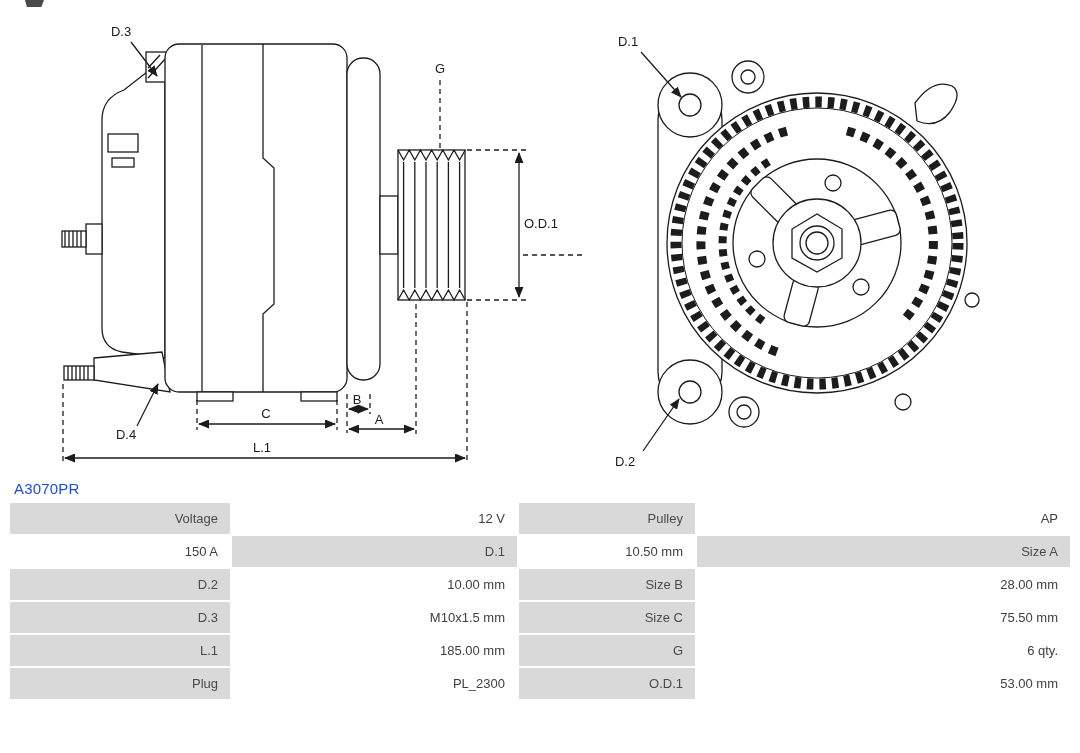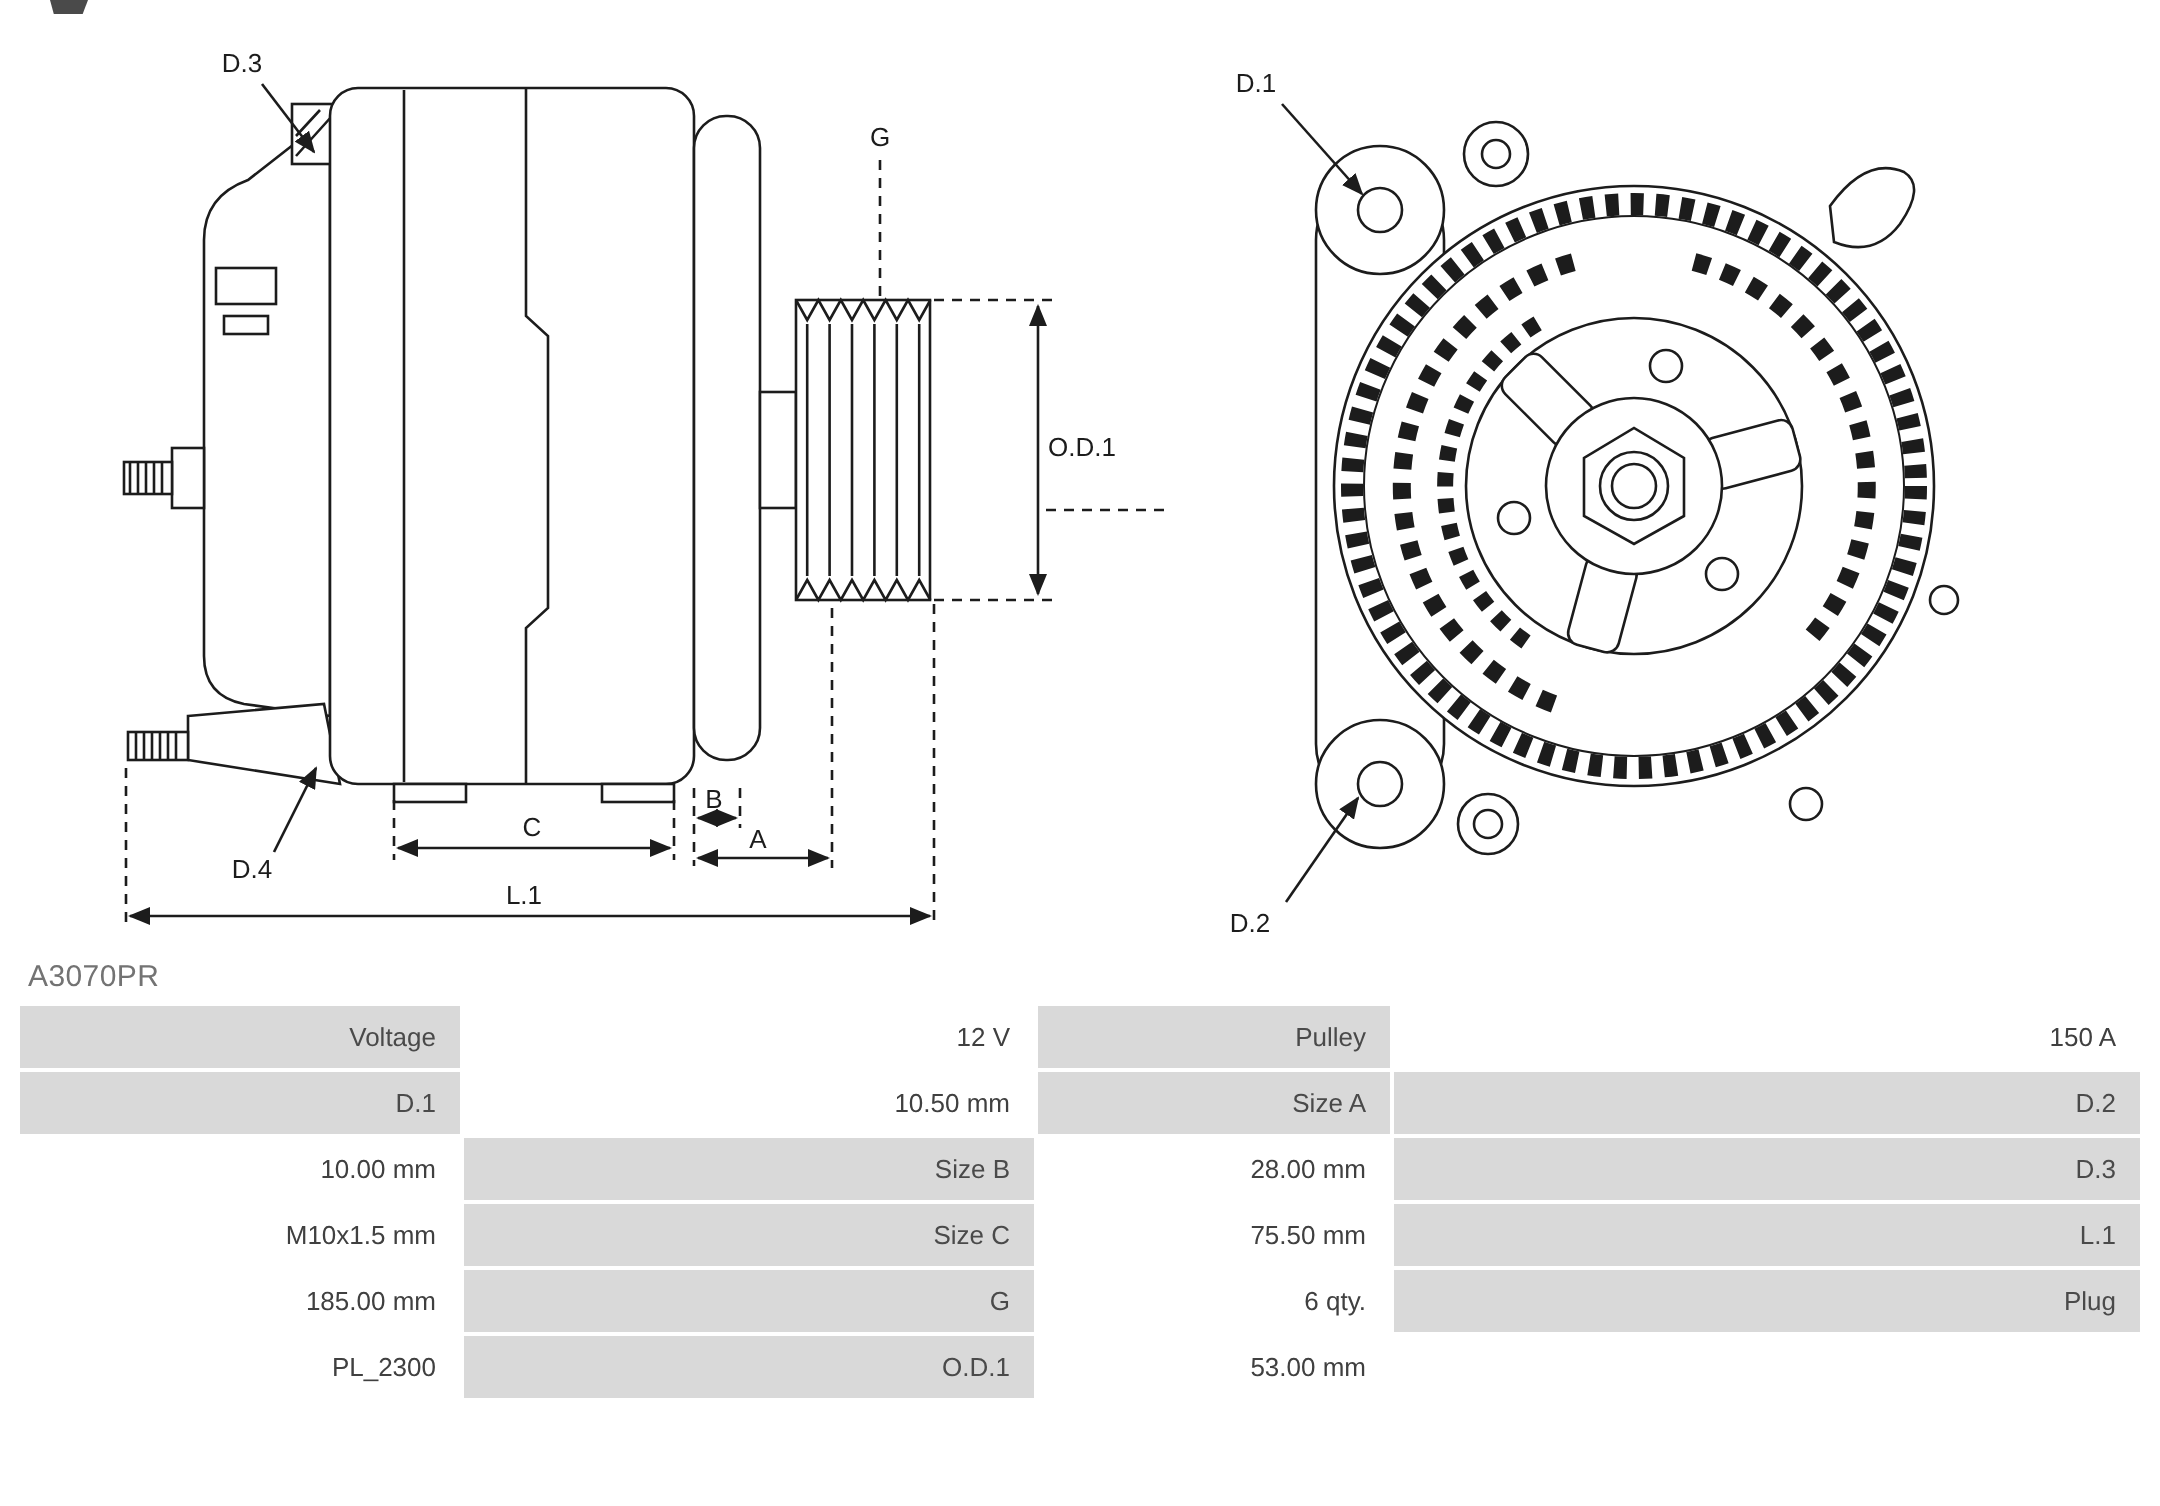--- a/index.html
+++ b/index.html
@@ -8,21 +8,21 @@
     font-family:"Liberation Sans", sans-serif;color:#333;
     position:relative;
   }
   .corner-fragment{
     position:absolute;left:25px;top:0;width:19px;height:7px;
     background:#4a4a4a;clip-path:polygon(0 0,100% 0,86% 100%,10% 100%);
   }
   .diagram-wrap{width:1080px;height:476px;position:relative;}
   svg text{font-family:"Liberation Sans", sans-serif;font-size:13px;fill:#1c1c1c;}
   .part-number{
-    margin:4px 0 6px 14px;font-size:15px;color:#737373;letter-spacing:.2px;
+    margin:4px 0 6px 14px;font-size:15px;color:#1d4ed8;letter-spacing:.2px;
   }
   .spec-table{
     display:grid;
     grid-template-columns:220px 285px 176px auto;
     gap:2px;
     margin:4px 10px 0 10px;
     font-size:13px;
   }
   .spec-table .cell{
     height:31px;line-height:31px;
@@ -195,20 +195,21 @@
 </svg>
 </div>
 
 <div class="part-number">A3070PR</div>
 
 <div class="spec-table">
 
   <div class="row-odd cell lbl">Voltage</div>
   <div class="row-odd cell val">12 V</div>
   <div class="row-odd cell lbl">Pulley</div>
+  <div class="row-odd cell val">AP</div>
 
   <div class="row-even cell val">150 A</div>
   <div class="row-even cell lbl">D.1</div>
   <div class="row-even cell val">10.50 mm</div>
 
   <div class="row-odd cell lbl">Size A</div>
   <div class="row-odd cell lbl">D.2</div>
   <div class="row-odd cell val">10.00 mm</div>
 
   <div class="row-even cell lbl">Size B</div>

